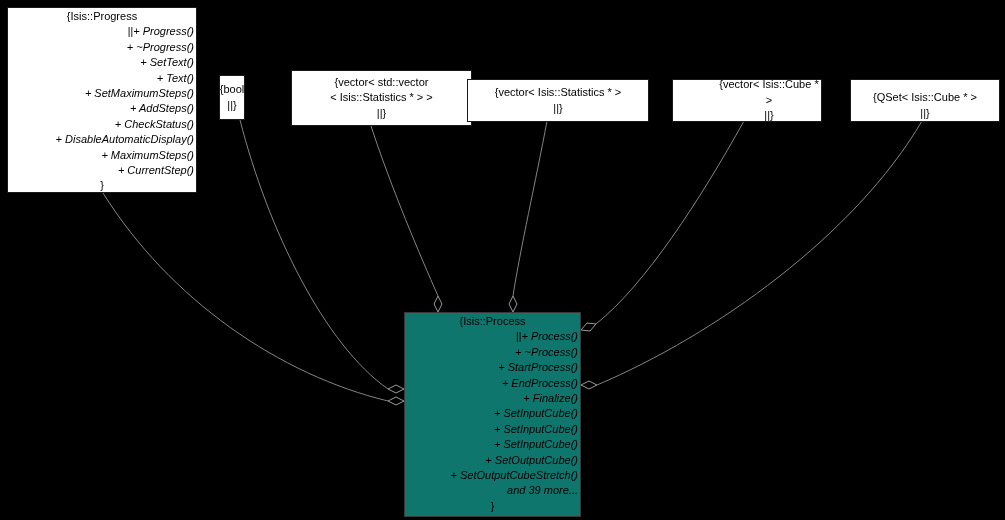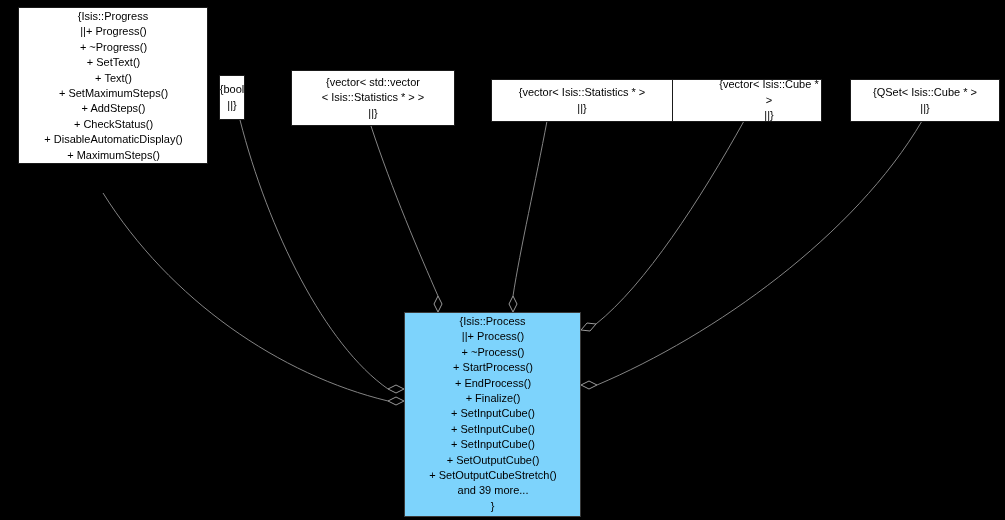--- a/index.html
+++ b/index.html
@@ -31,49 +31,50 @@
     line-height: 15.4px;
     z-index: 2;
   }
   .node .node-title {
     display: block;
     text-align: center;
     white-space: pre;
   }
   .node .node-members {
     display: block;
-    text-align: center;
+    text-align: right;
     padding-left: 3px;
     padding-right: 2px;
     white-space: pre-line;
+    font-style: italic;
   }
   .node .node-close {
     display: block;
     text-align: center;
   }
   .node.small {
     display: flex;
     align-items: center;
     justify-content: center;
     text-align: center;
   }
   .node.small .node-lines {
     white-space: pre-line;
   }
   .node.highlight {
-    background: #7dd3fc;
+    background: #0f766e;
     border: 1px solid #3a3a3a;
   }
   
-  #node-progress            { left: 7px;   top: 7px;  width: 190px; height: 157px; padding-top: 1px; margin-left: 11px; }
+  #node-progress            { left: 7px;   top: 7px;  width: 190px; height: 186px; padding-top: 1px; }
   #node-bool                { left: 219px; top: 75px; width: 26px;  height: 45px; }
-  #node-vecvec-stats        { left: 291px; top: 70px; width: 164px; height: 56px; }
-  #node-vec-stats           { left: 467px; top: 79px; width: 182px; height: 43px; margin-left: 24px; }
+  #node-vecvec-stats        { left: 291px; top: 70px; width: 181px; height: 56px; }
+  #node-vec-stats           { left: 467px; top: 79px; width: 182px; height: 43px; }
   #node-vec-cube            { left: 672px; top: 79px; width: 150px; height: 43px; padding-left: 44px; }
-  #node-qset-cube           { left: 850px; top: 79px; width: 150px; height: 43px; }
+  #node-qset-cube           { left: 850px; top: 79px; width: 150px; height: 43px; align-items: flex-end; }
   #node-process             { left: 404px; top: 312px; width: 177px; height: 205px; padding-top: 1px; }
 </style>
 </head>
 <body>
 
 <svg id="edge-layer" viewBox="0 0 1005 520" xmlns="http://www.w3.org/2000/svg">
   <g fill="none" stroke="#848484" stroke-width="1">
     <path d="M103,193 C170,300 280,375 388,401"></path>
     <path d="M240,120 C268,230 325,345 388,389"></path>
     <path d="M371,126 C392,190 420,255 438,296"></path>

